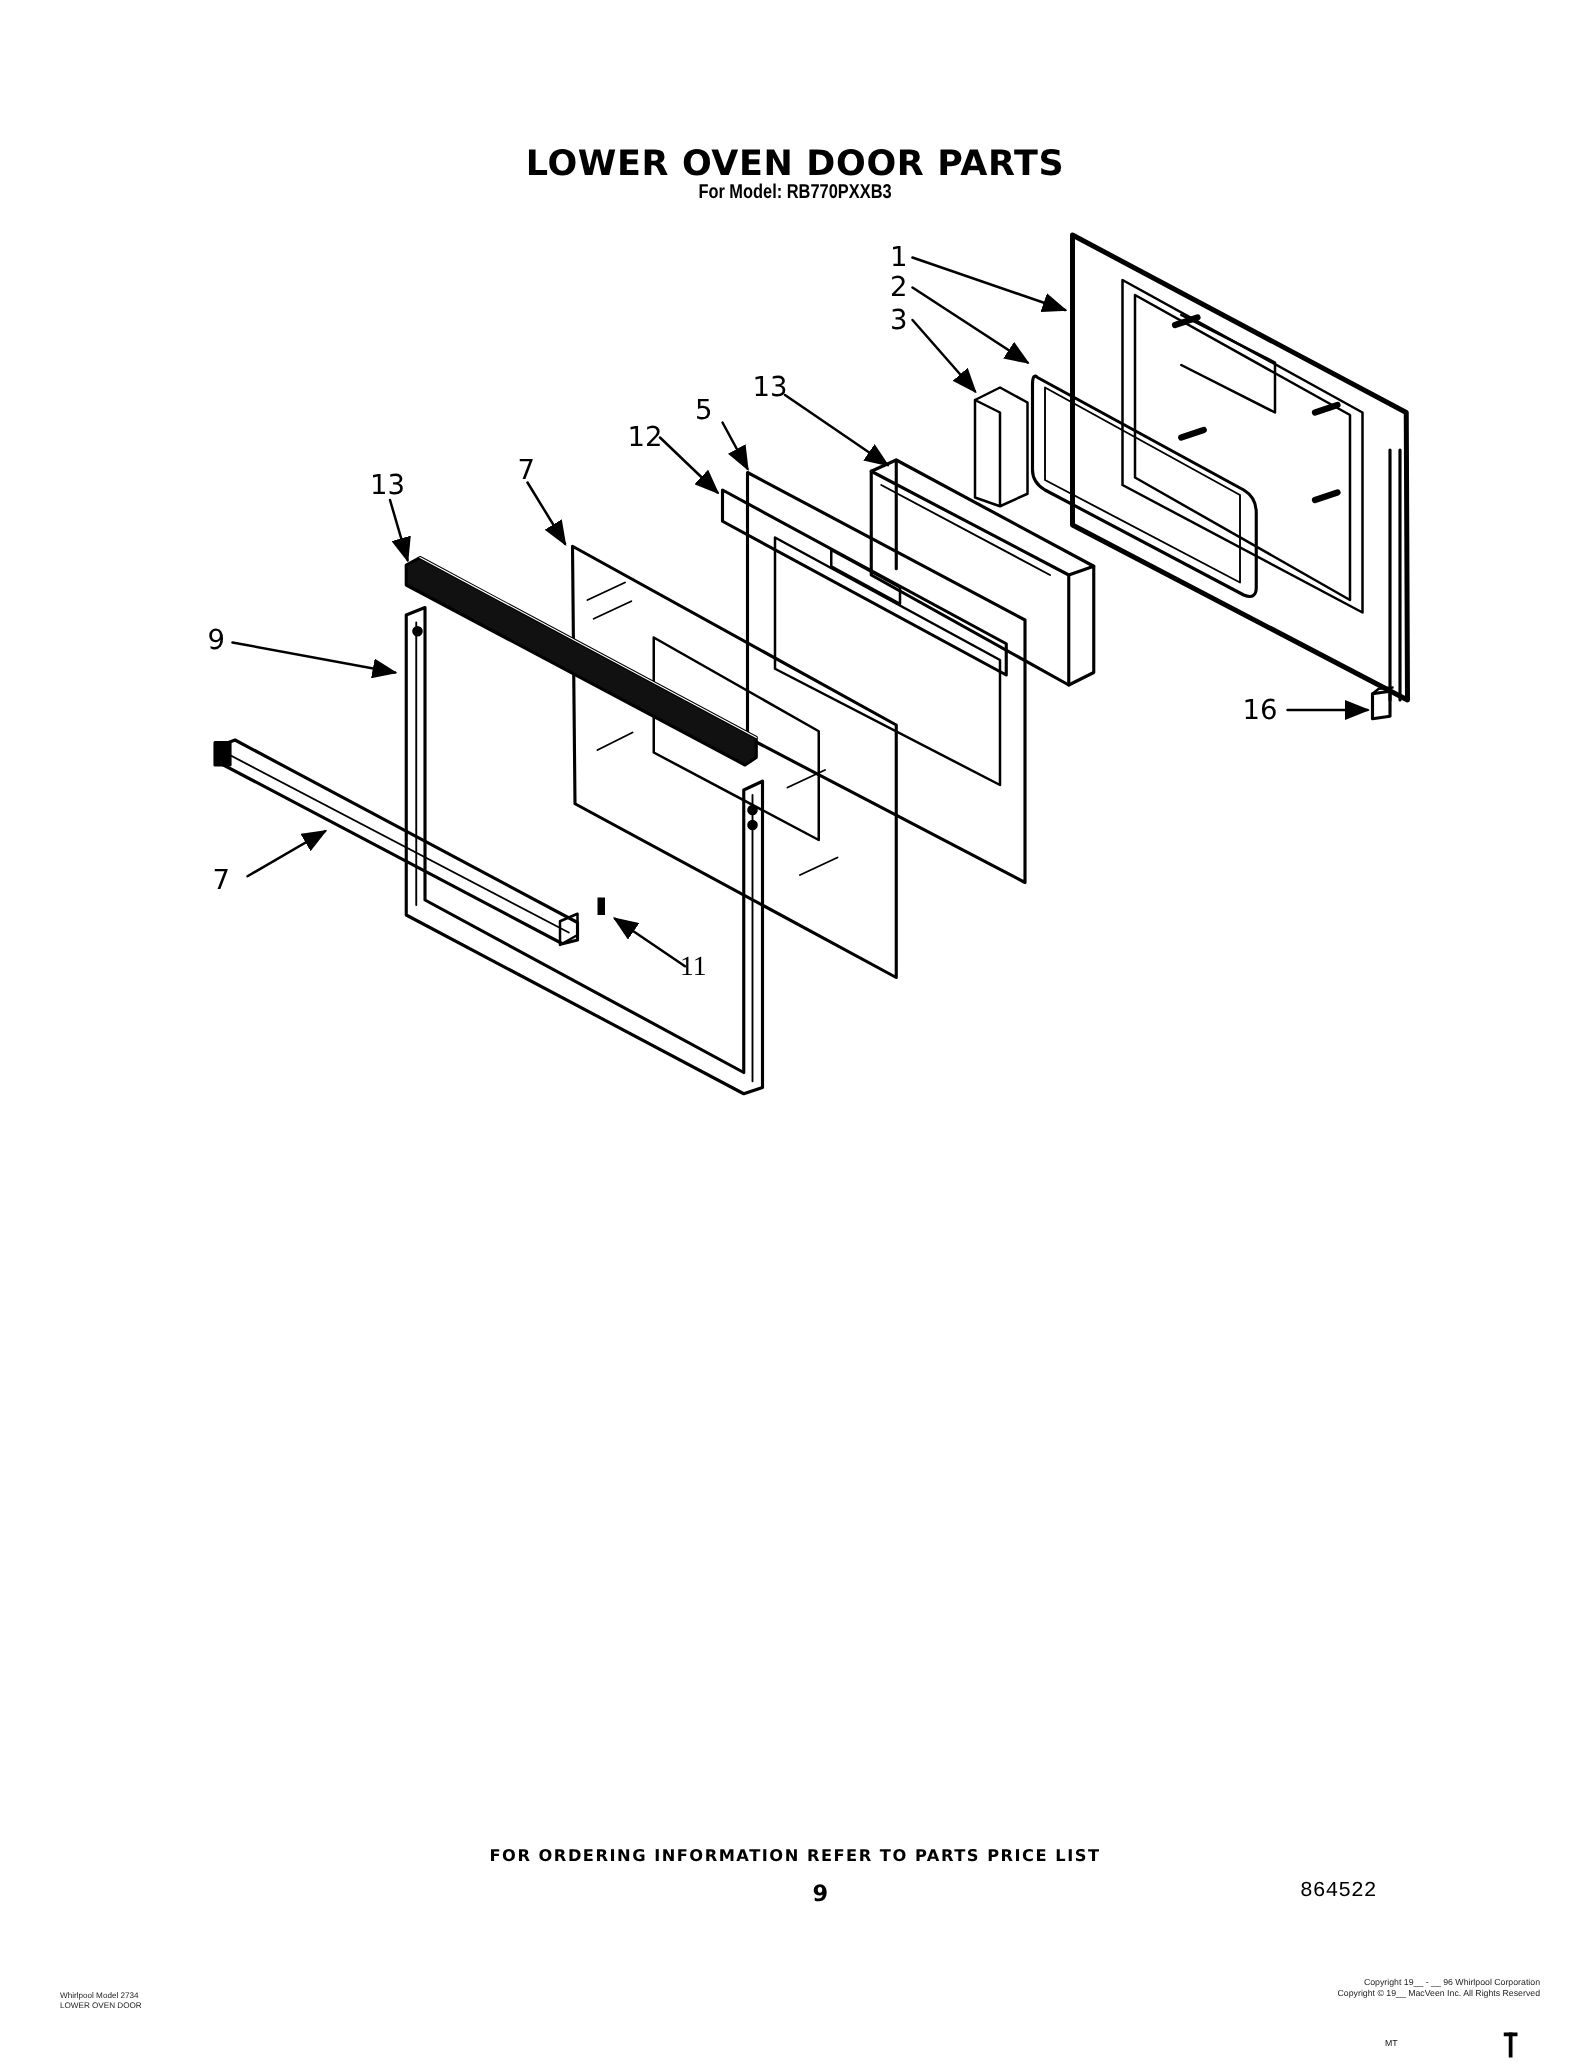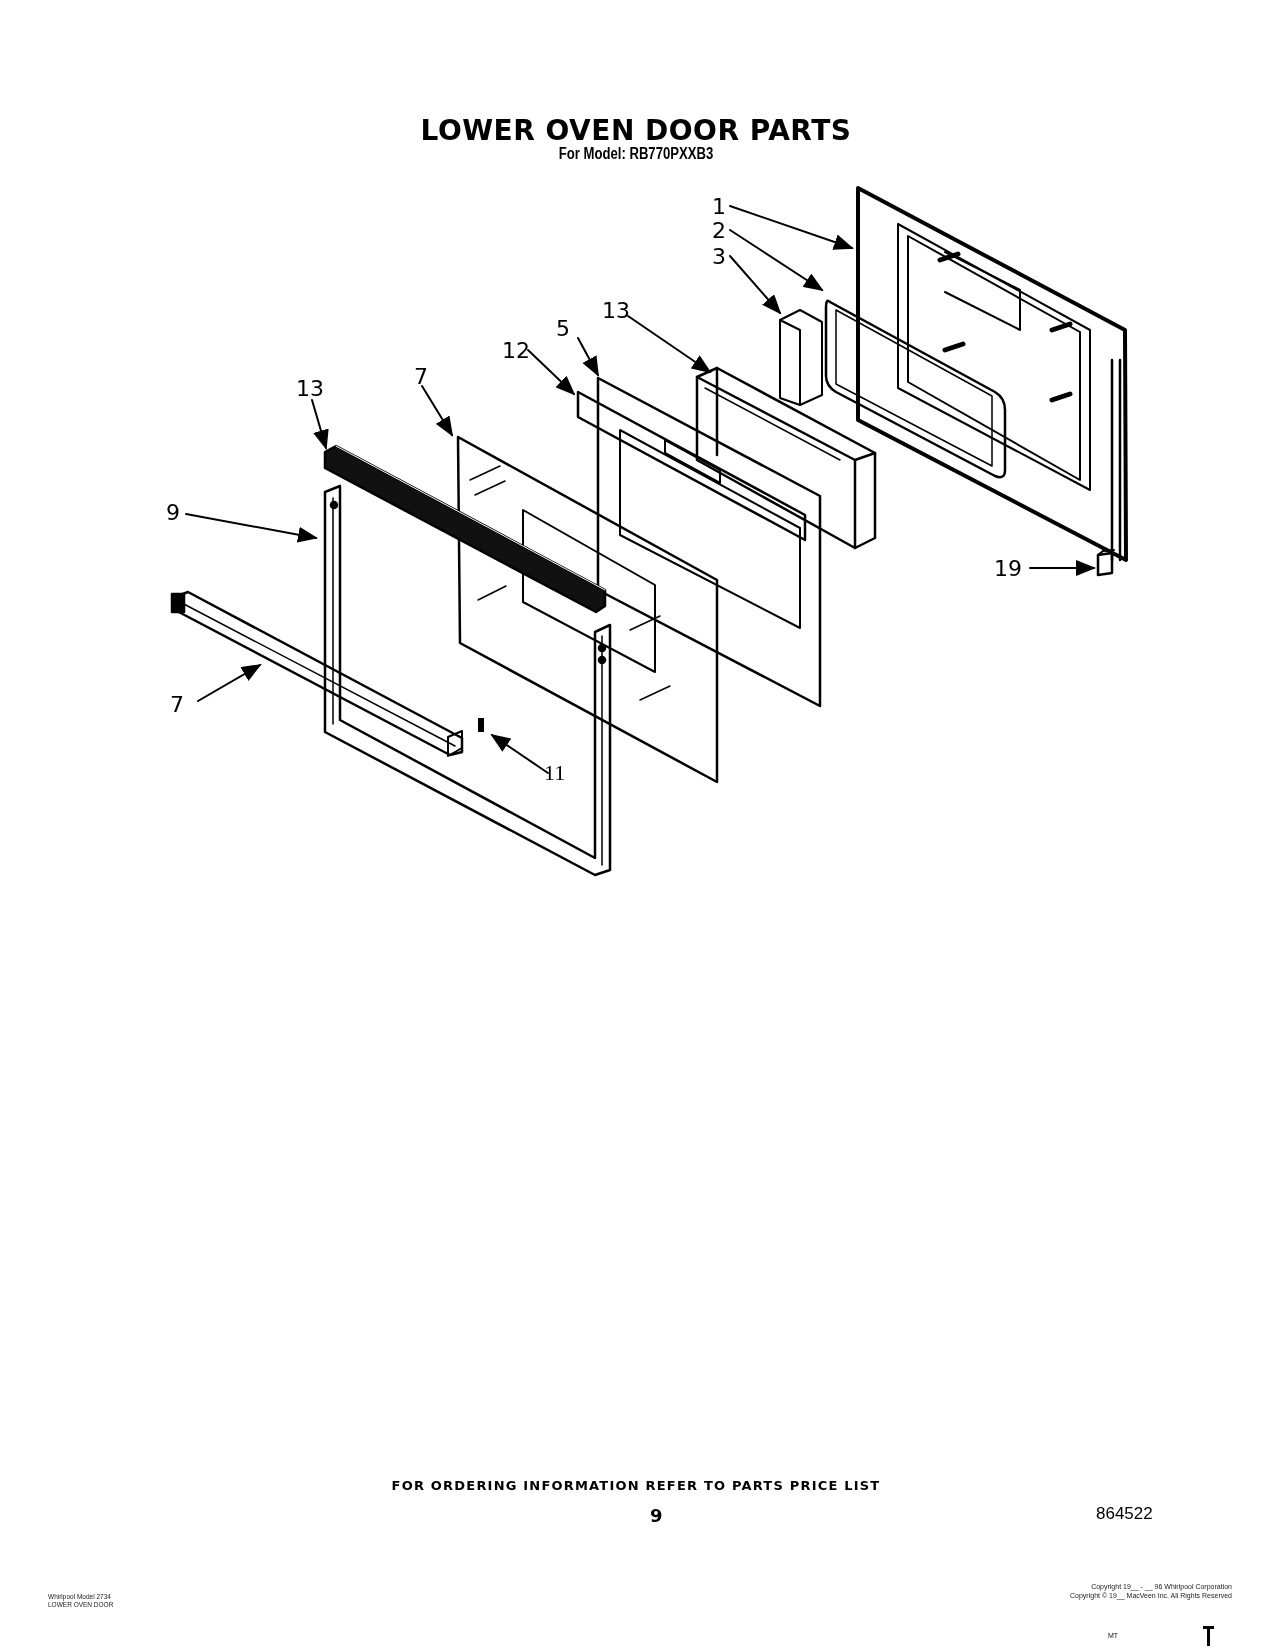--- a/index.html
+++ b/index.html
@@ -3,21 +3,21 @@
 <meta charset="utf-8">
 <style>
   html, body { margin:0; padding:0; background:#ffffff; }
   body { width:1272px; height:1650px; position:relative; overflow:hidden; font-family:"DejaVu Sans", sans-serif; color:#000; }
   .title { position:absolute; left:0; width:1272px; top:114px; text-align:center; font-family:"DejaVu Sans", sans-serif; font-weight:bold; font-size:28px; letter-spacing:0.5px; }
   .subtitle { position:absolute; left:0; width:1272px; top:145px; text-align:center; font-family:"Liberation Sans", sans-serif; font-weight:bold; font-size:16px; transform:scaleX(0.82); }
   .diagram { position:absolute; left:0; top:0; width:1272px; height:1650px; }
   .callout { position:absolute; font-family:"DejaVu Sans", sans-serif; font-size:22px; line-height:22px; }
   .footer-note { position:absolute; left:0; width:1272px; top:1478px; text-align:center; font-family:"DejaVu Sans", sans-serif; font-weight:bold; font-size:13px; letter-spacing:1.2px; }
   .page-num { position:absolute; left:650px; top:1505px; font-weight:bold; font-size:18px; }
-  .doc-num { position:absolute; left:1096px; top:1504px; font-family:Liberation Sans, sans-serif; font-size:17px; }
+  .doc-num { position:absolute; left:1040px; top:1504px; font-family:Liberation Mono, monospace; font-size:17px; }
   .copyright { position:absolute; right:40px; top:1582px; text-align:right; font-family:"Liberation Sans", sans-serif; font-size:7px; line-height:9px; color:#222; }
   .ref { position:absolute; left:48px; top:1593px; font-family:"Liberation Sans", sans-serif; font-size:6.5px; line-height:8px; color:#222; }
   .tiny { position:absolute; font-family:"Liberation Sans", sans-serif; font-size:7px; color:#111; }
   .mark { position:absolute; left:1207px; top:1626px; width:3px; height:20px; background:#000; }
   .mark:before { content:""; position:absolute; left:-4px; top:0; width:11px; height:3px; background:#000; }
 </style>
 </head>
 <body>
 
 <div class="title">LOWER OVEN DOOR PARTS</div>
@@ -119,21 +119,21 @@
 <div class="callout" style="left:712px;top:220px;">2</div>
 <div class="callout" style="left:712px;top:246px;">3</div>
 <div class="callout" style="left:556px;top:318px;">5</div>
 <div class="callout" style="left:414px;top:366px;">7</div>
 <div class="callout" style="left:166px;top:502px;">9</div>
 <div class="callout" style="left:170px;top:694px;">7</div>
 <div class="callout" style="left:544px;top:762px;font-family:Liberation Serif, serif;">11</div>
 <div class="callout" style="left:602px;top:300px;">13</div>
 <div class="callout" style="left:502px;top:340px;">12</div>
 <div class="callout" style="left:296px;top:378px;">13</div>
-<div class="callout" style="left:994px;top:558px;">19</div>
+<div class="callout" style="left:994px;top:558px;">16</div>
 
 <div class="footer-note">FOR ORDERING INFORMATION REFER TO PARTS PRICE LIST</div>
 <div class="page-num">9</div>
 <div class="doc-num">864522</div>
 
 <div class="copyright">
   <div>Copyright 19__ - __ 96 Whirlpool Corporation</div>
   <div>Copyright © 19__ MacVeen Inc. All Rights Reserved</div>
 </div>
 

